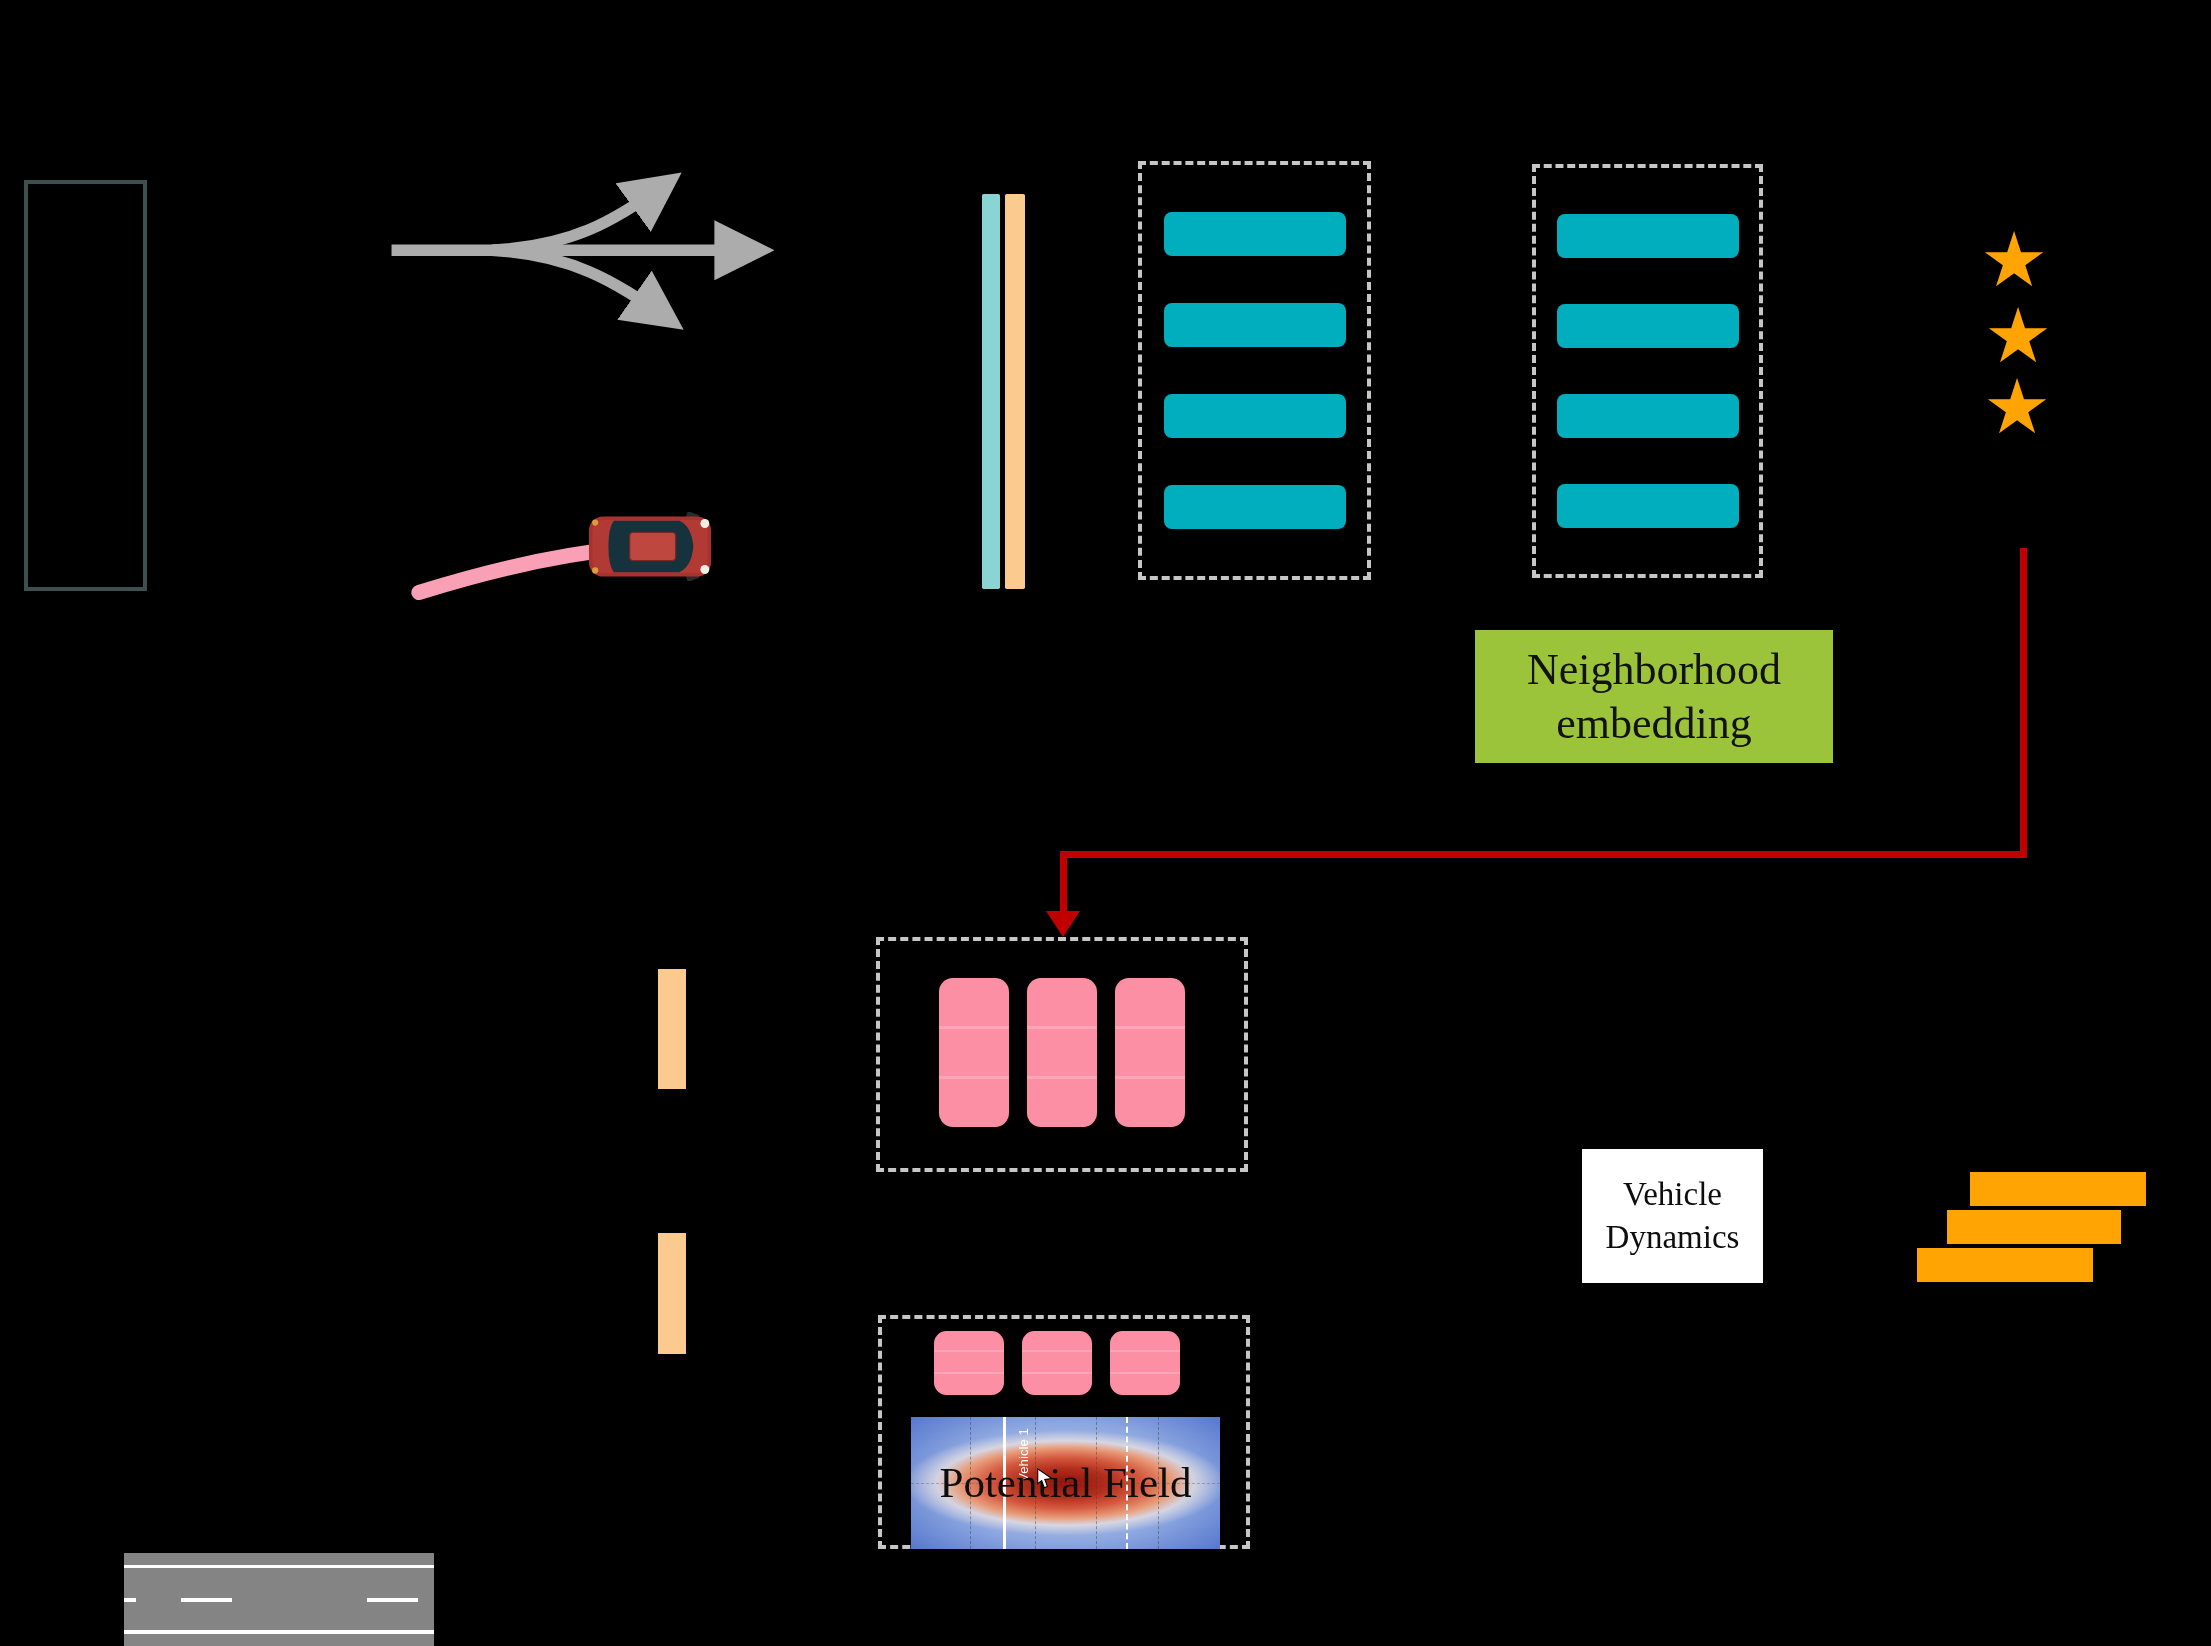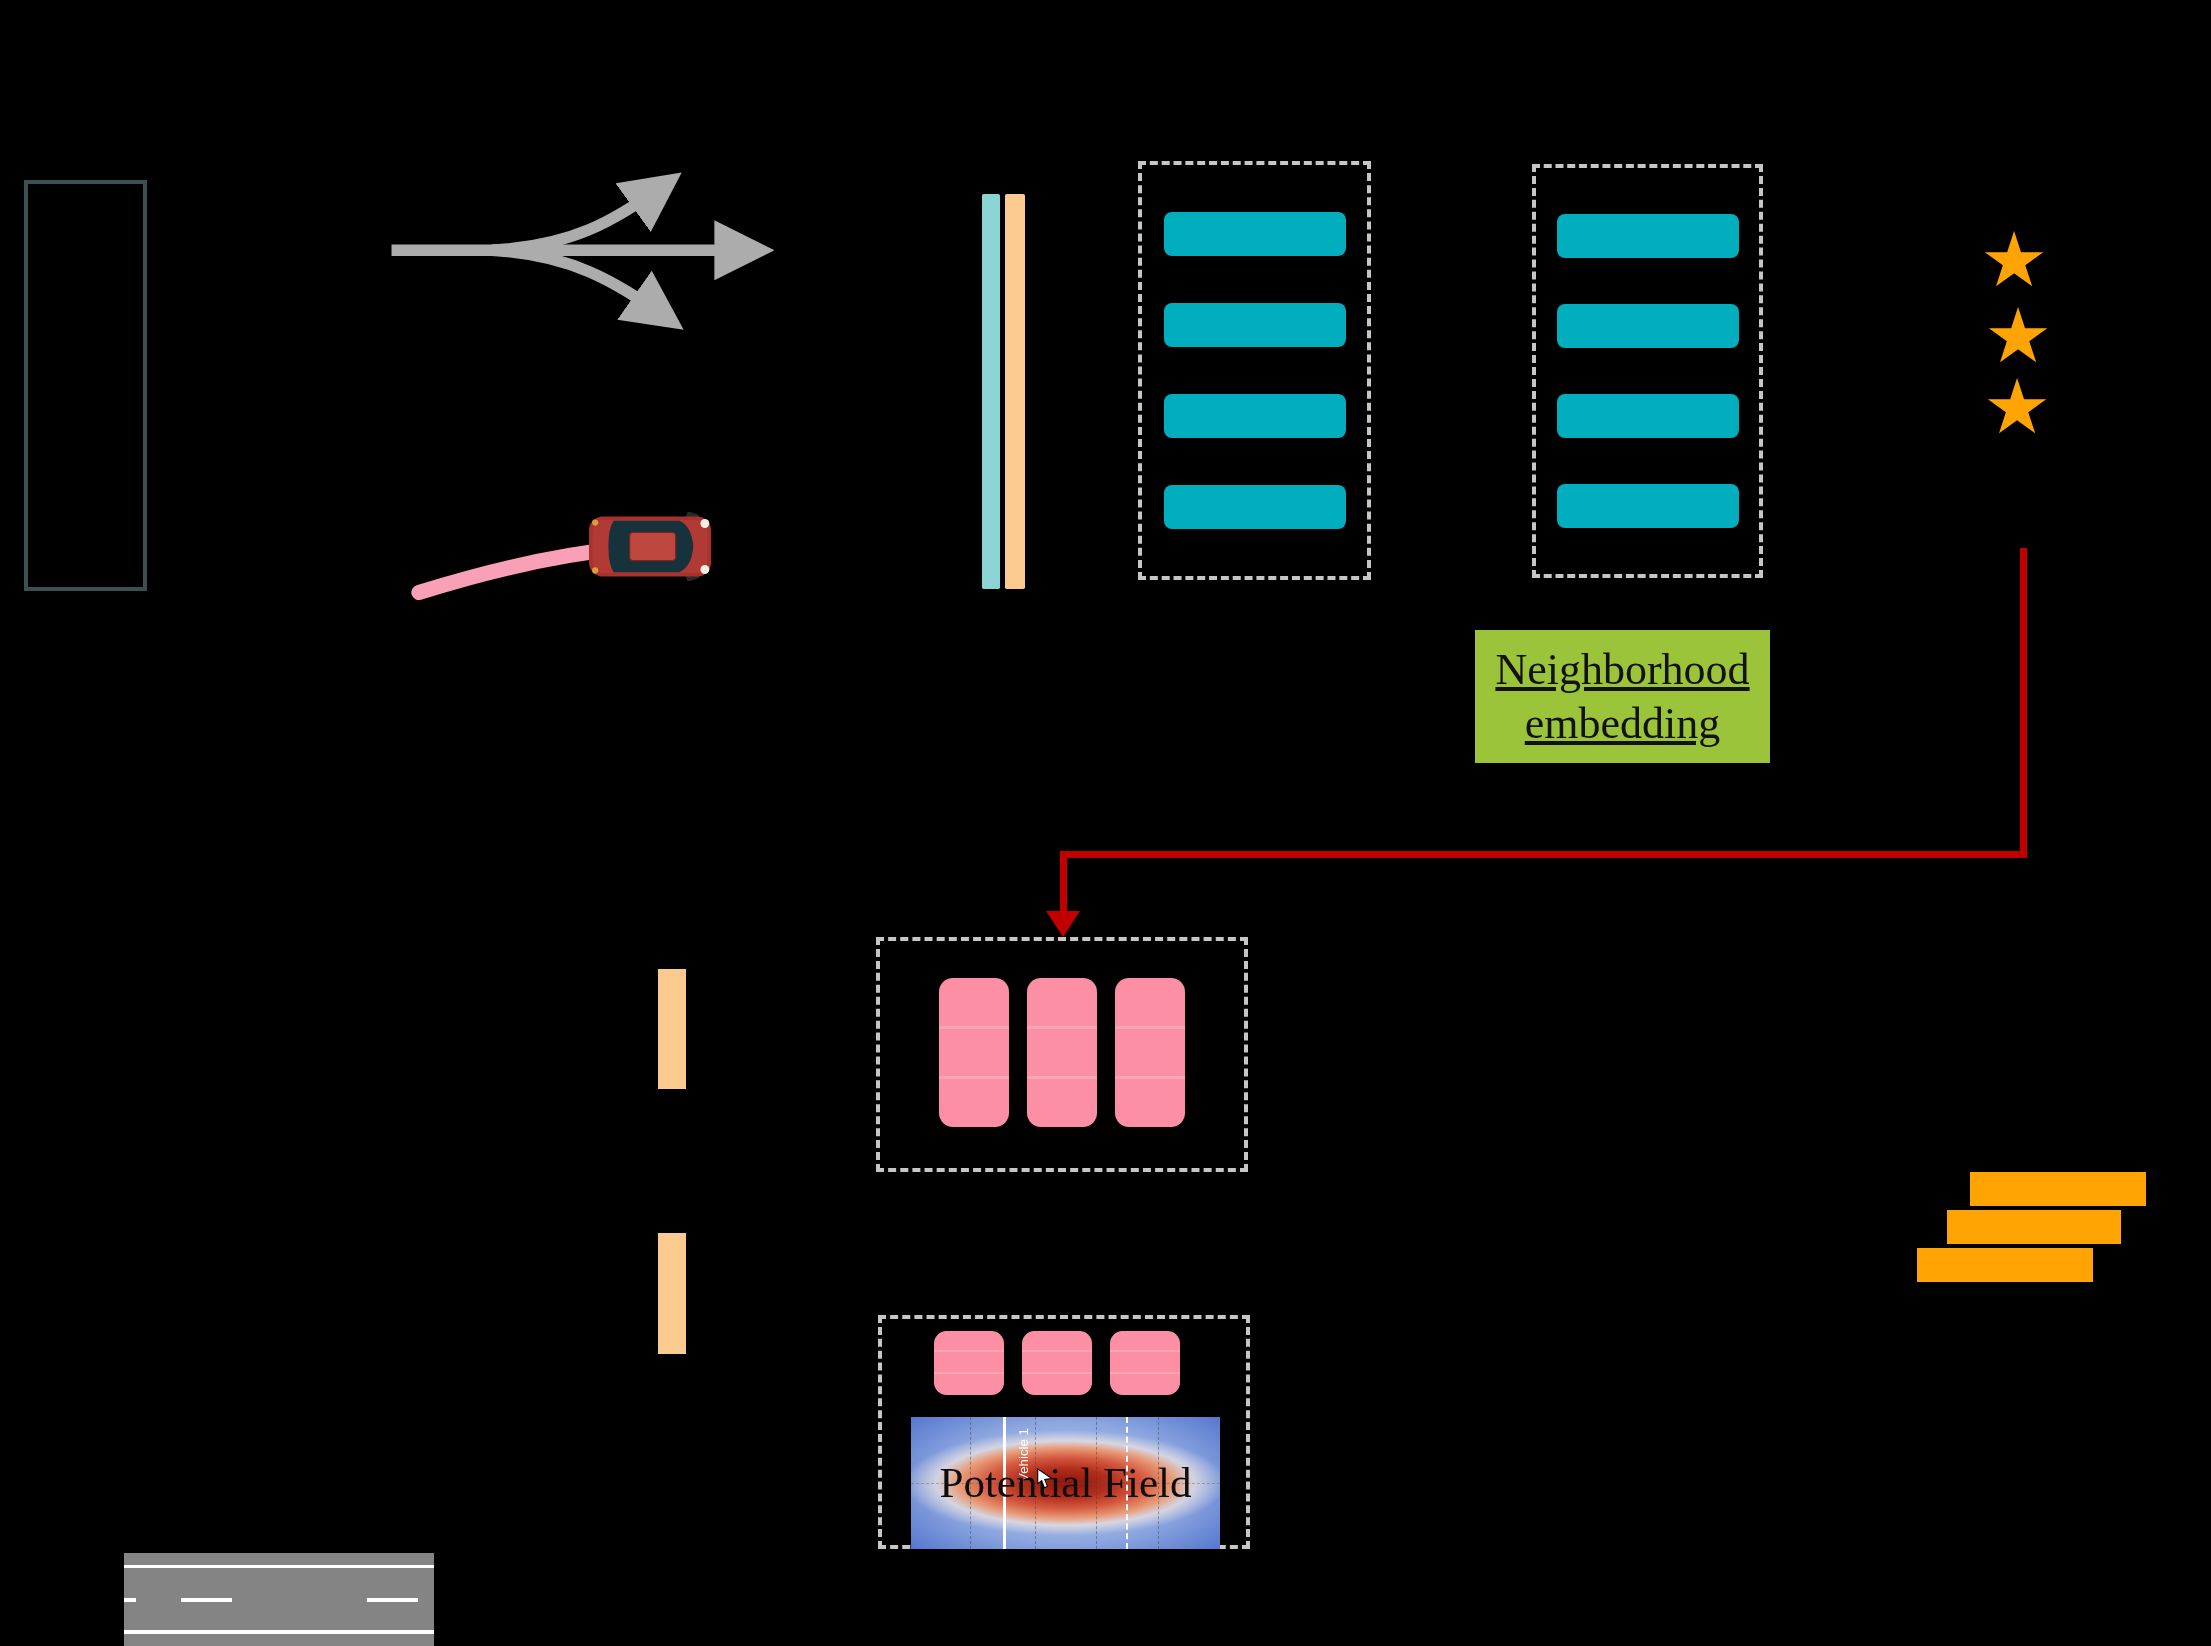--- a/index.html
+++ b/index.html
@@ -18,21 +18,21 @@
   
   .dotted{border:4.4px dashed var(--dotted-border,#C6C6C6);box-sizing:border-box;}
   .enc-box{display:flex;flex-direction:column;justify-content:space-evenly;align-items:center;}
   .enc-box1{left:1138px;top:161px;width:233px;height:419px;}
   .enc-box2{left:1532px;top:164px;width:231px;height:414px;}
   .tealbar{width:182px;height:44px;border-radius:8px;background:var(--teal-bar,#01AEBE);}
 
   
   .greenbox{background:var(--green,#9BC43B);color:#121212;display:flex;align-items:center;justify-content:center;
             text-align:center;line-height:1.22;}
-  .green-embed{left:1475px;top:630px;width:295px;height:133px;font-size:44px;text-decoration:underline;}
+  .green-embed{left:1475px;top:630px;width:358px;height:133px;font-size:44px;}
   .green-status{left:157px;top:1119px;width:266px;height:146px;font-size:43px;padding:0 26.6px;box-sizing:border-box;}
 
   
   .star{color:var(--orange,#FFA402);font-size:76px;line-height:1;font-family:"DejaVu Sans",sans-serif;}
   .star1{left:1980px;top:222px;} .star2{left:1984px;top:298px;} .star3{left:1983px;top:369px;}
 
   
   .red{background:var(--red-arrow,#C00000);}
   .red-v1{left:2020px;top:548px;width:7px;height:310px;}
   .red-h {left:1060px;top:851px;width:967px;height:7px;}
@@ -169,20 +169,21 @@
       <div class="hm-vline-solid"></div>
       <div class="hm-vline-dash"></div>
       <div class="hm-vehlabel">Vehicle 1</div>
       <div class="hm-title">Potential Field</div>
       <svg style="position:absolute;left:124px;top:51px;" width="19.5" height="21" viewBox="0 0 22 24">
         <polygon points="3,1 19,12 11,13 14,21 10.5,22.5 7.5,14.5 3,18" fill="#fff" stroke="#000" stroke-width="1.2"></polygon>
       </svg>
     </div>
   </div>
 
+  <div class="abs whitebox">Vehicle Dynamics</div>
   <div class="abs stackbar stack1"></div>
   <div class="abs stackbar stack2"></div>
   <div class="abs stackbar stack3"></div>
 
   <div class="abs road">
     <div class="road-line top"></div>
     <div class="road-line bottom"></div>
     <div class="road-dash dash0"></div>
     <div class="road-dash dash1"></div>
     <div class="road-dash dash2"></div>

